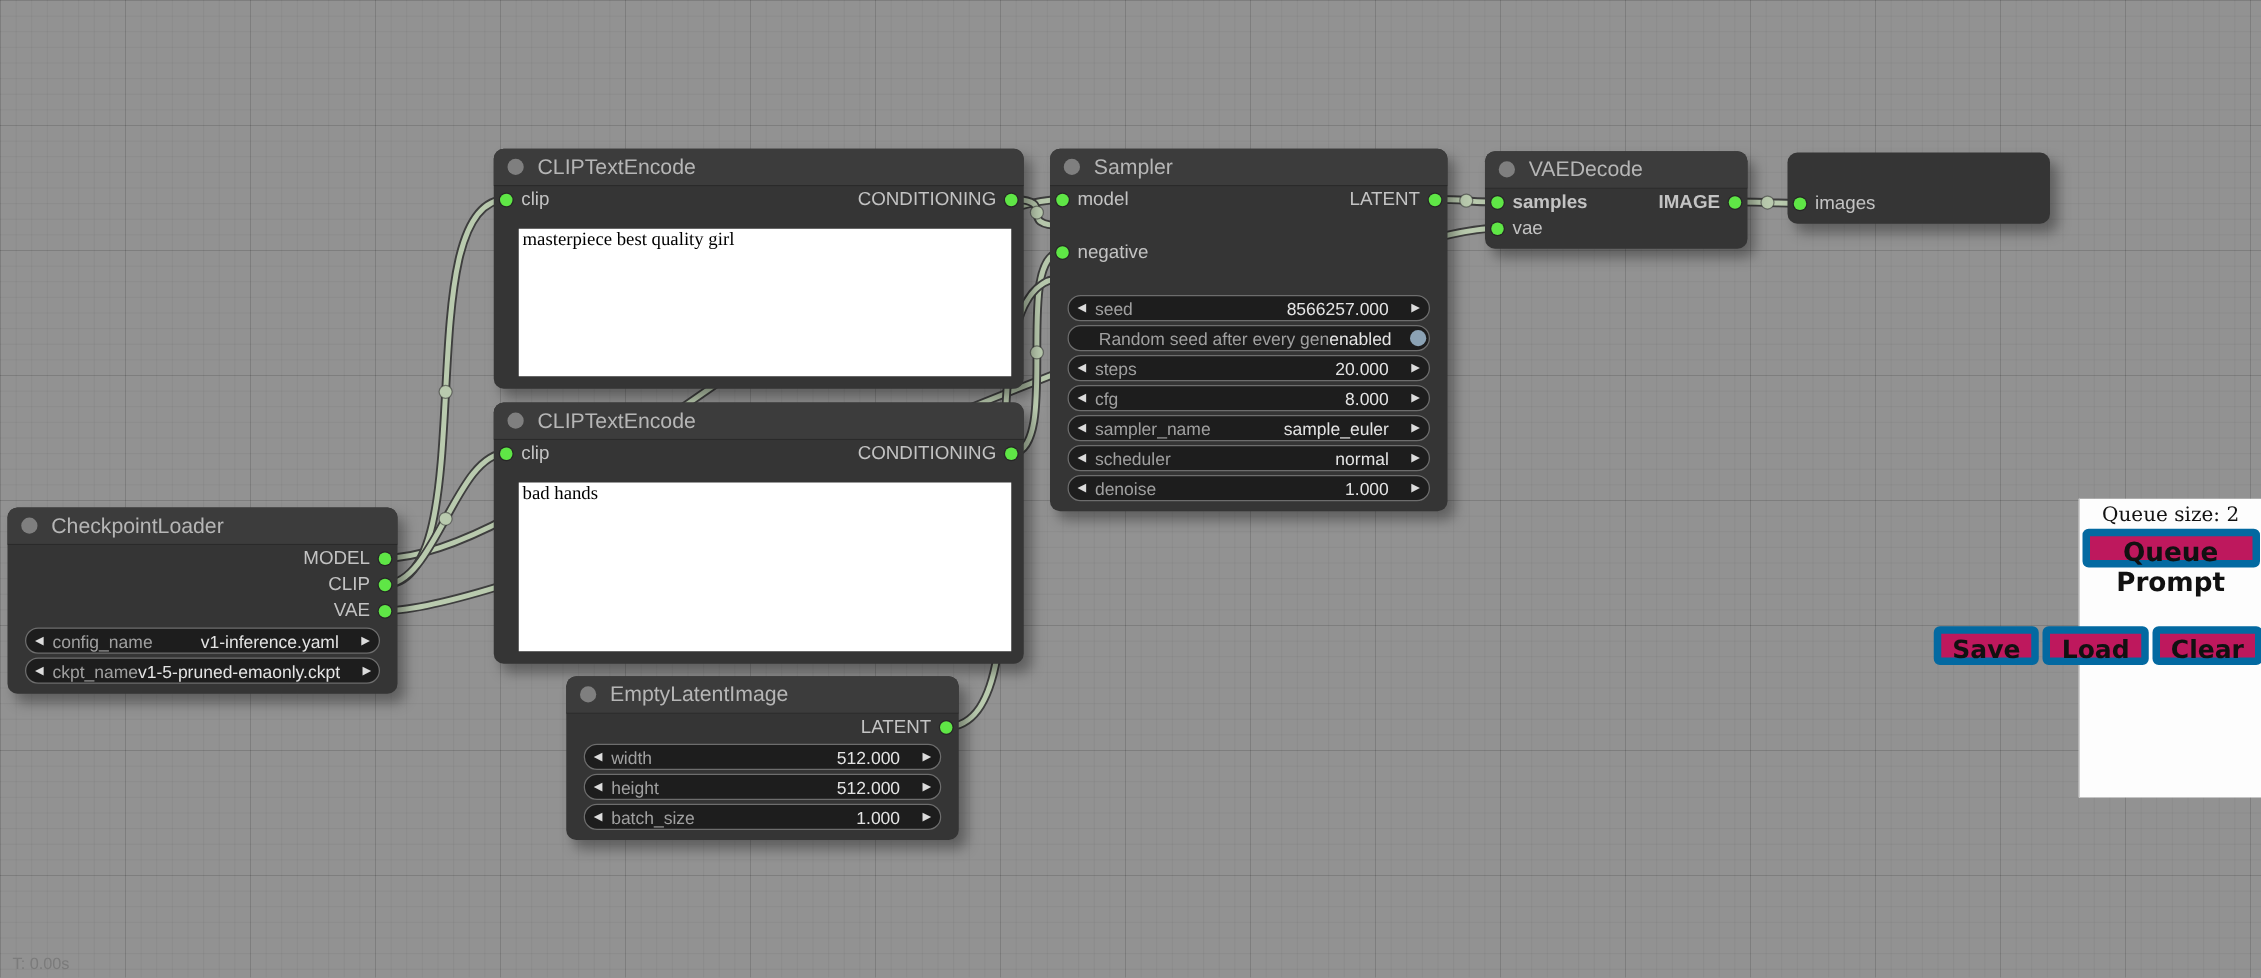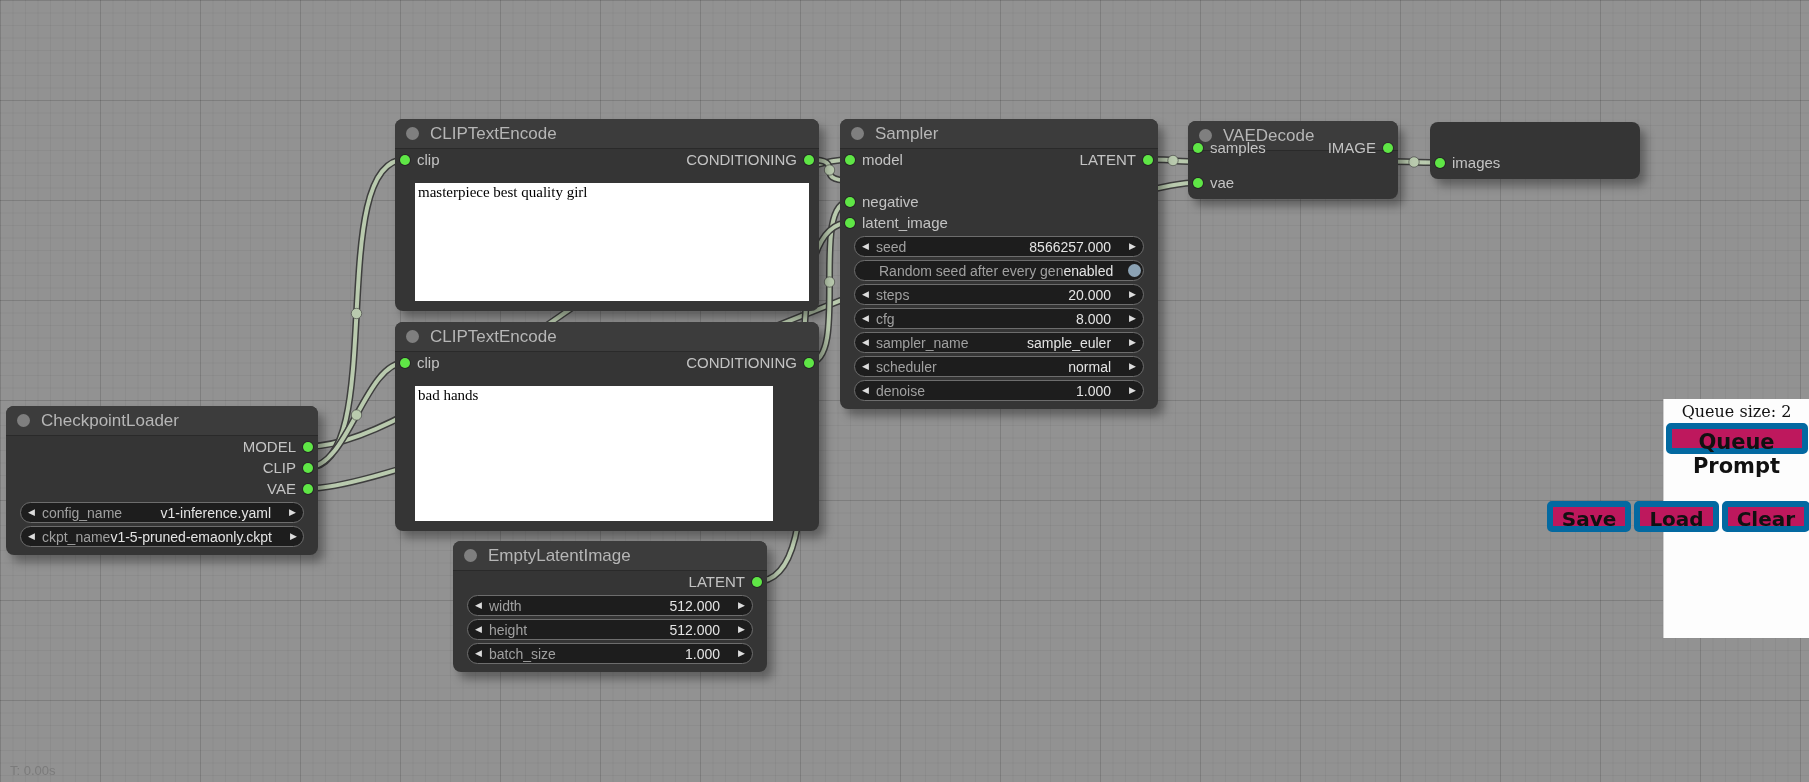--- a/index.html
+++ b/index.html
@@ -159,21 +159,21 @@
       <div class="ntitle">
         <span class="collapse-dot"></span>
         <span class="t">CLIPTextEncode</span>
       </div>
       <div class="srow" style="top: 30px;">
         <span class="slot-dot in"></span>
         <span class="slabel in">clip</span>
         <span class="slabel out">CONDITIONING</span>
         <span class="slot-dot out"></span>
       </div>
-      <textarea class="ptext" style="left: 20px; top: 64px; width: 358px; height: 135px;">bad hands</textarea>
+      <textarea class="ptext" style="left: 20px; top: 64px; width: 394px; height: 135px;">bad hands</textarea>
     </div>
     <div class="node" style="left: 453px; top: 541px; width: 314px; height: 131px;">
       <div class="ntitle">
         <span class="collapse-dot"></span>
         <span class="t">EmptyLatentImage</span>
       </div>
       <div class="srow" style="top: 30px;">
         <span class="slabel out">LATENT</span>
         <span class="slot-dot out"></span>
       </div>
@@ -203,24 +203,20 @@
       </div>
       <div class="srow" style="top: 30px;">
         <span class="slot-dot in"></span>
         <span class="slabel in">model</span>
         <span class="slabel out">LATENT</span>
         <span class="slot-dot out"></span>
       </div>
       <div class="srow" style="top: 72px;">
         <span class="slot-dot in"></span>
         <span class="slabel in">negative</span>
-      </div>
-      <div class="srow" style="top: 93px;">
-        <span class="slot-dot in"></span>
-        <span class="slabel in">latent_image</span>
       </div>
       <div class="widget" style="top: 117px;">
         <span class="warr">◀</span>
         <span class="wlabel">seed</span>
         <span class="wvalue">8566257.000</span>
         <span class="warr">▶</span>
       </div>
       <div class="widget toggle" style="top: 141px;">
         <span class="wlabel">Random seed after every gen</span>
         <span class="wvalue">enabled</span>
@@ -255,21 +251,21 @@
         <span class="wlabel">denoise</span>
         <span class="wvalue">1.000</span>
         <span class="warr">▶</span>
       </div>
     </div>
     <div class="node" style="left: 1188px; top: 121px; width: 210px; height: 78px;">
       <div class="ntitle">
         <span class="collapse-dot"></span>
         <span class="t">VAEDecode</span>
       </div>
-      <div class="srow" style="top: 16px;">
+      <div class="srow" style="top: 30px; font-weight: bold;">
         <span class="slot-dot in"></span>
         <span class="slabel in">samples</span>
         <span class="slabel out">IMAGE</span>
         <span class="slot-dot out"></span>
       </div>
       <div class="srow" style="top: 51px;">
         <span class="slot-dot in"></span>
         <span class="slabel in">vae</span>
       </div>
     </div>

